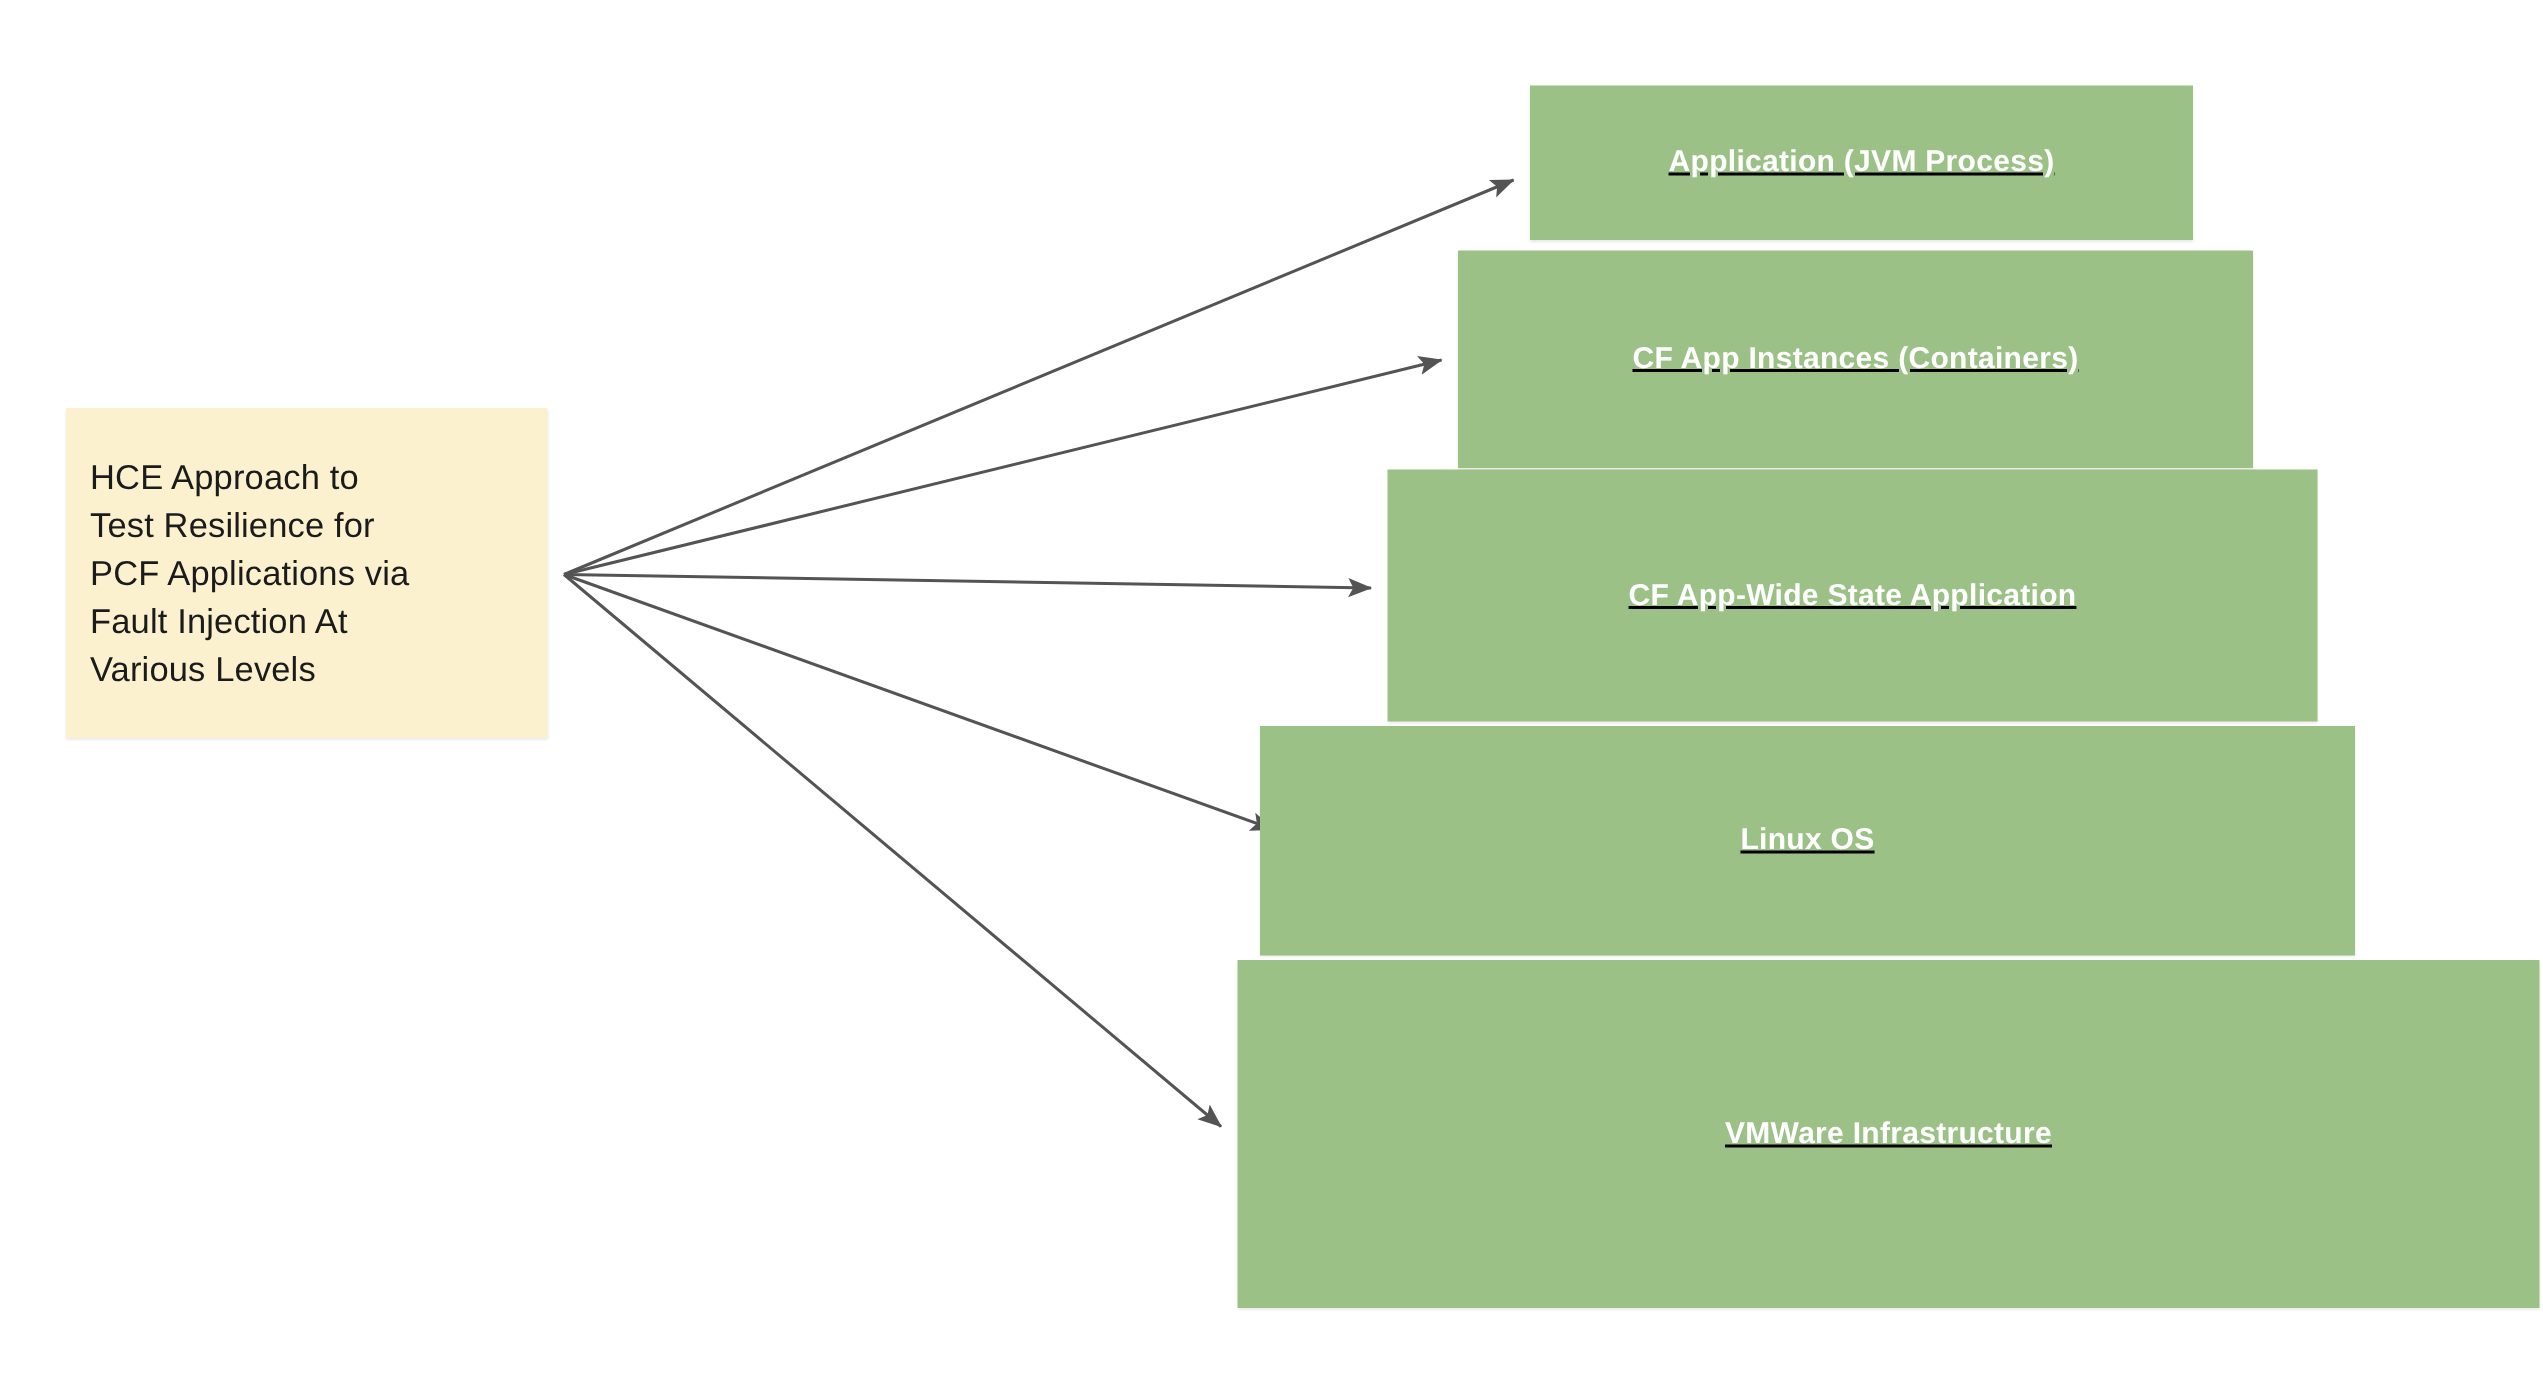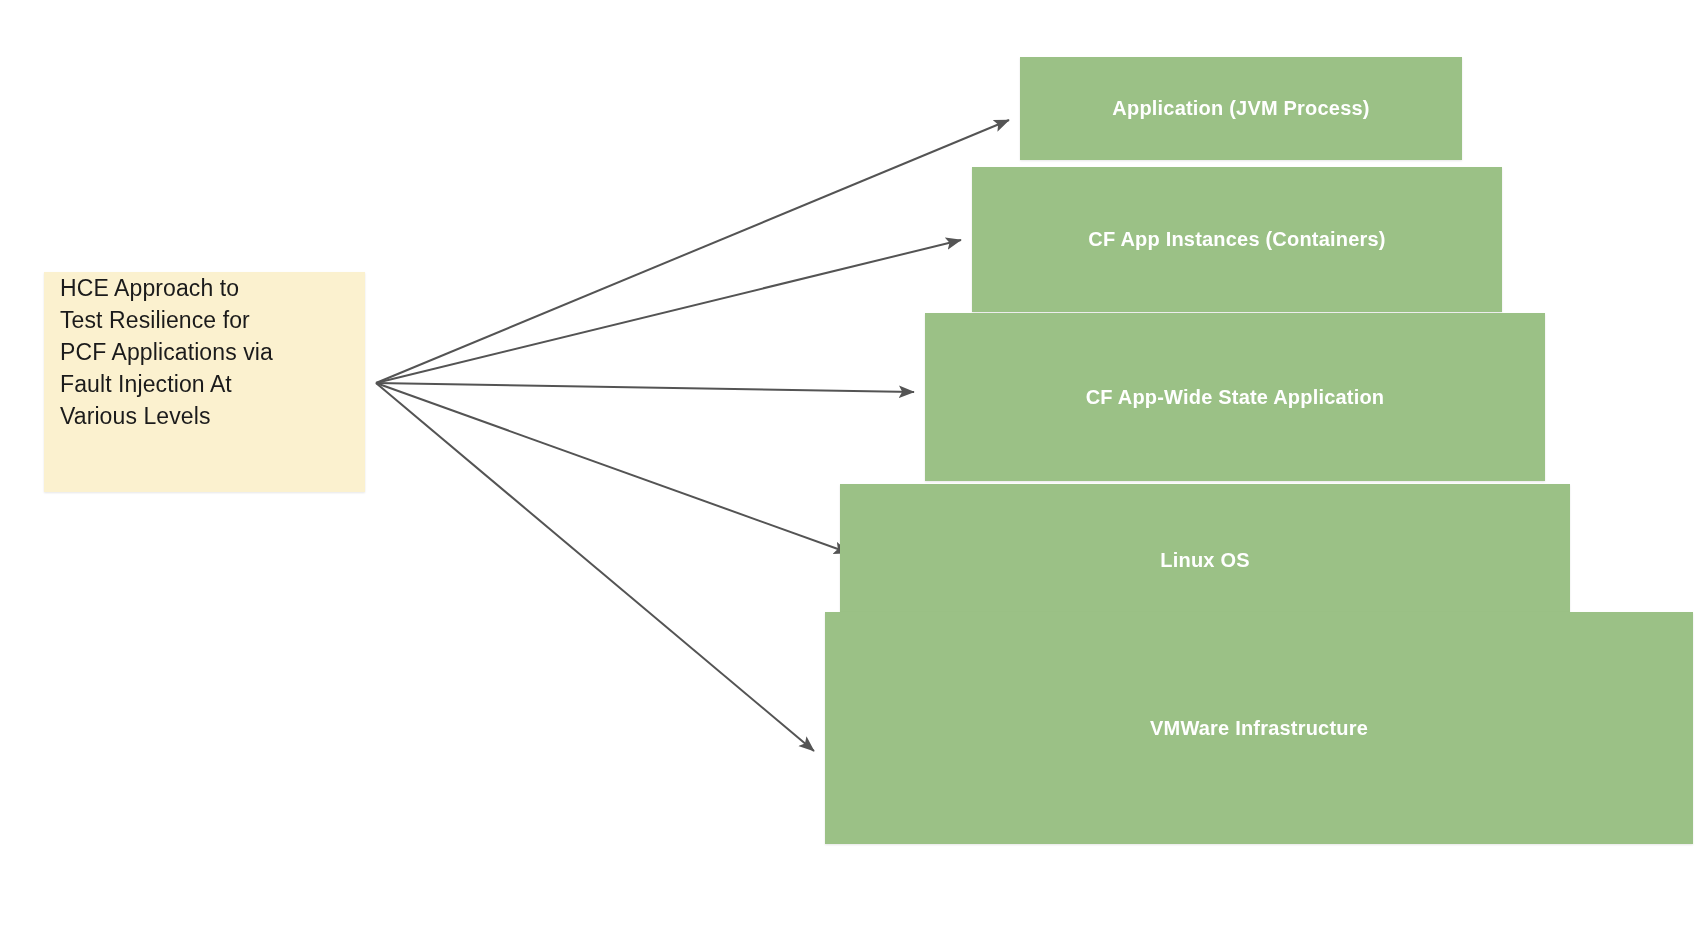--- a/index.html
+++ b/index.html
@@ -28,21 +28,21 @@
   }
   .note-box {
     position: absolute;
     left: 44px;
     top: 272px;
     width: 321px;
     height: 220px;
     background: #FBF1CF;
     box-sizing: border-box;
     display: flex;
-    align-items: flex-start;
+    align-items: center;
     justify-content: flex-start;
     box-shadow: 0 1px 2px rgba(0,0,0,0.10);
   }
   .note-text {
     font-family: "Liberation Sans", sans-serif;
     font-size: 23px;
     line-height: 32px;
     color: #1b1b1b;
     padding-left: 16px;
     padding-right: 10px;
@@ -51,35 +51,36 @@
     letter-spacing: 0.1px;
   }
   .layer-box {
     position: absolute;
     background: #9BC186;
     box-sizing: border-box;
     display: flex;
     align-items: center;
     justify-content: center;
     box-shadow: 0 1px 2px rgba(0,0,0,0.10);
+    text-decoration: underline;
   }
   .layer-label {
     font-family: "Liberation Sans", sans-serif;
     font-size: 20px;
     font-weight: bold;
     color: #ffffff;
     text-align: center;
     letter-spacing: 0.2px;
     padding: 0 12px;
   }
   .layer-1 { left: 1020px; top: 57px;  width: 442px; height: 103px; }
   .layer-2 { left: 972px;  top: 167px; width: 530px; height: 145px; }
   .layer-3 { left: 925px;  top: 313px; width: 620px; height: 168px; }
   .layer-4 { left: 840px;  top: 484px; width: 730px; height: 153px; }
-  .layer-5 { left: 825px;  top: 612px; width: 868px; height: 232px; }
+  .layer-5 { left: 825px;  top: 640px; width: 868px; height: 232px; }
 </style>
 </head>
 <body>
 
 <div id="canvas">
 
   <svg id="arrow-layer" viewBox="0 0 1695 926" width="1695" height="926" xmlns="http://www.w3.org/2000/svg">
     <defs>
       <marker id="arrowhead" markerWidth="9" markerHeight="9" refX="7.6" refY="3.2" orient="auto" markerUnits="strokeWidth">
         <path d="M0,0 L8,3.2 L0,6.4 L1.7,3.2 Z" fill="#545454"></path>

